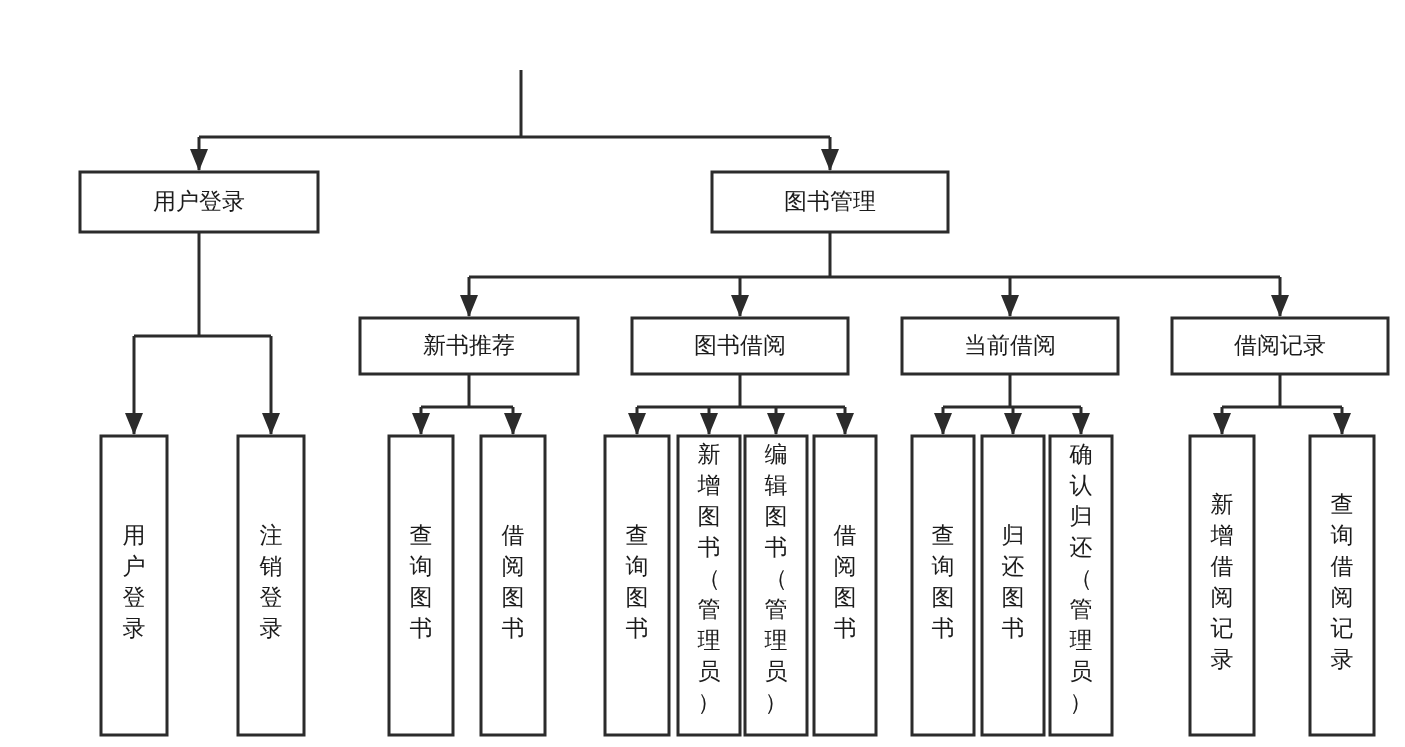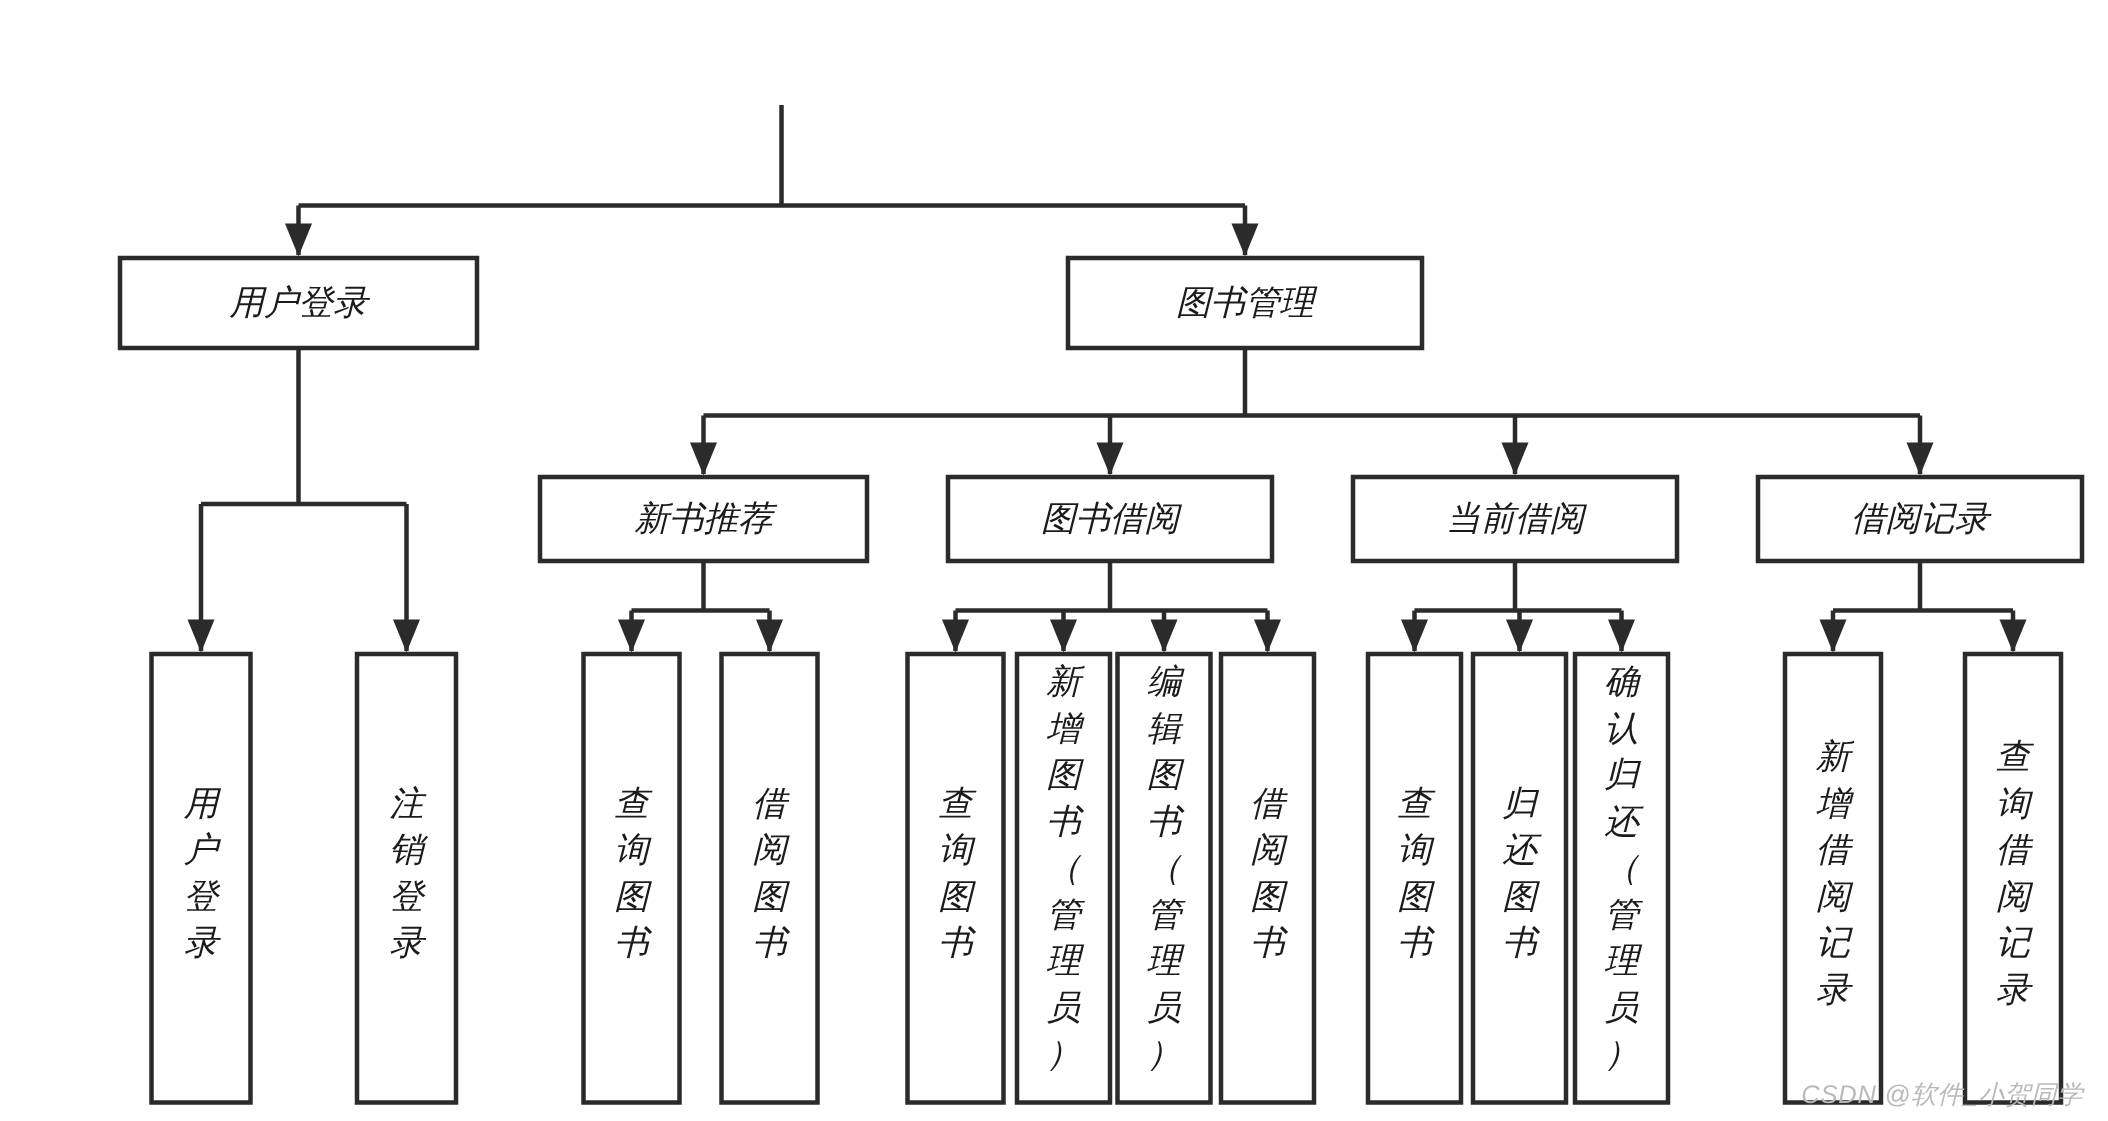--- a/index.html
+++ b/index.html
@@ -11,21 +11,20 @@
     width: 1405px;
     height: 747px;
     font-family: "Liberation Sans", "DejaVu Sans", sans-serif;
     overflow: hidden;
     position: relative;
   }
   #diagram-root {
     position: relative;
     width: 1405px;
     height: 747px;
-    font-style: italic;
   }
   svg.diagram-canvas {
     position: absolute;
     top: 0;
     left: 0;
     width: 1405px;
     height: 747px;
   }
   .node-box {
     fill: #ffffff;
@@ -198,14 +197,13 @@
         <g>
           <rect x="1190" y="436" width="64" height="299" class="node-box"></rect>
           <text x="1222" y="512" class="node-label-vertical"><tspan x="1222" dy="0">新</tspan><tspan x="1222" dy="31">增</tspan><tspan x="1222" dy="31">借</tspan><tspan x="1222" dy="31">阅</tspan><tspan x="1222" dy="31">记</tspan><tspan x="1222" dy="31">录</tspan></text>
         </g>
         <g>
           <rect x="1310" y="436" width="64" height="299" class="node-box"></rect>
           <text x="1342" y="512" class="node-label-vertical"><tspan x="1342" dy="0">查</tspan><tspan x="1342" dy="31">询</tspan><tspan x="1342" dy="31">借</tspan><tspan x="1342" dy="31">阅</tspan><tspan x="1342" dy="31">记</tspan><tspan x="1342" dy="31">录</tspan></text>
         </g>
       </g>
   </svg>
-  <div class="watermark">CSDN @软件_小贺同学</div>
 </div>
 
 </body></html>

